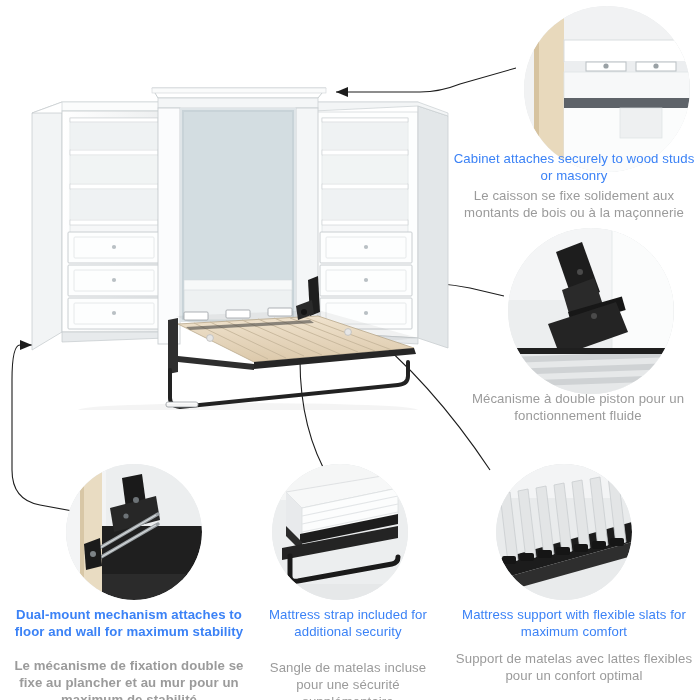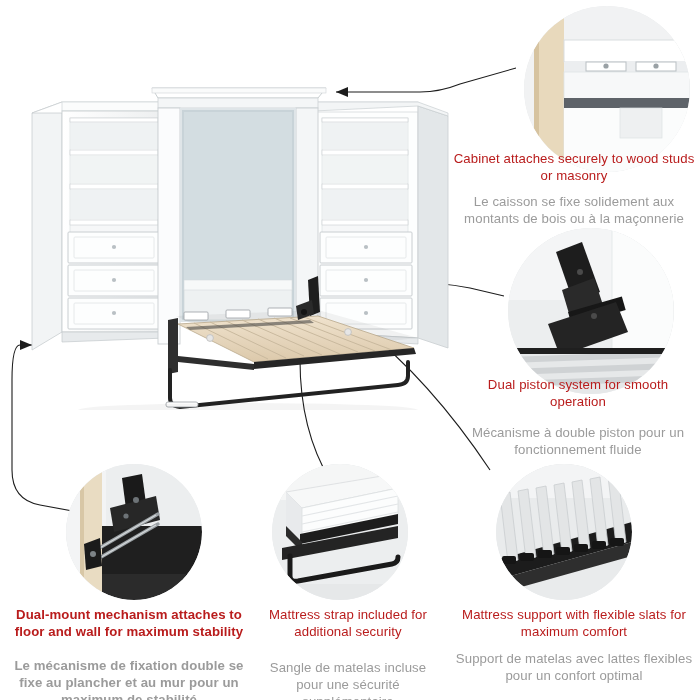--- a/index.html
+++ b/index.html
@@ -38,21 +38,21 @@
   }
 
   
   .caption {
     position: absolute;
     text-align: center;
   }
   .cap-en {
     font-size: 13.2px;
     line-height: 17px;
-    color: #b91c1c;
+    color: #3b82f6;
     letter-spacing: .1px;
   }
   .cap-fr {
     font-size: 13.2px;
     line-height: 17px;
     color: #9b9b9b;
     letter-spacing: .1px;
   }
 
   
@@ -246,21 +246,21 @@
 
         <rect x="40" y="92" width="126" height="10" fill="#2b3238" opacity="0.75"></rect>
         <rect x="40" y="102" width="126" height="64" fill="#fbfcfc"></rect>
         <rect x="96" y="102" width="42" height="30" fill="#eef0f1" stroke="#dde1e3" stroke-width="0.7"></rect>
       </g>
     </svg>
   </div>
 
   <div class="caption" style="left:452px; top:150px; width:244px;">
     <div class="cap-en">Cabinet attaches securely to wood studs or masonry</div>
-    <div class="cap-fr" style="margin-top:9px;">Le caisson se fixe solidement aux montants de bois ou à la maçonnerie</div>
+    <div class="cap-fr" style="margin-top:3px;">Le caisson se fixe solidement aux montants de bois ou à la maçonnerie</div>
   </div>
 
   <div class="callout" style="left:508px; top:228px; width:166px; height:166px;">
     <svg viewBox="0 0 166 166" width="166" height="166">
       <defs>
           <clipPath id="c2">
             <circle cx="83" cy="83" r="83"></circle>
           </clipPath>
         </defs>
       <g clip-path="url(#c2)">
@@ -285,21 +285,20 @@
             <line x1="0" y1="144" x2="166" y2="138"></line>
             <line x1="0" y1="156" x2="166" y2="150"></line>
           </g>
           <rect x="0" y="120" width="166" height="6" fill="#1f1f1f"></rect>
         </g>
       </g>
     </svg>
   </div>
 
   <div class="caption" style="left:460px; top:376px; width:236px; text-align:center;">
-    <div class="cap-en">Dual piston system for smooth operation</div>
     <div class="cap-fr" style="margin-top:14px;">Mécanisme à double piston pour un fonctionnement fluide</div>
   </div>
 
   <div class="callout" style="left:496px; top:464px; width:136px; height:136px;">
     <svg viewBox="0 0 136 136" width="136" height="136">
       <defs>
           <clipPath id="c3">
             <circle cx="68" cy="68" r="68"></circle>
           </clipPath>
         </defs>

